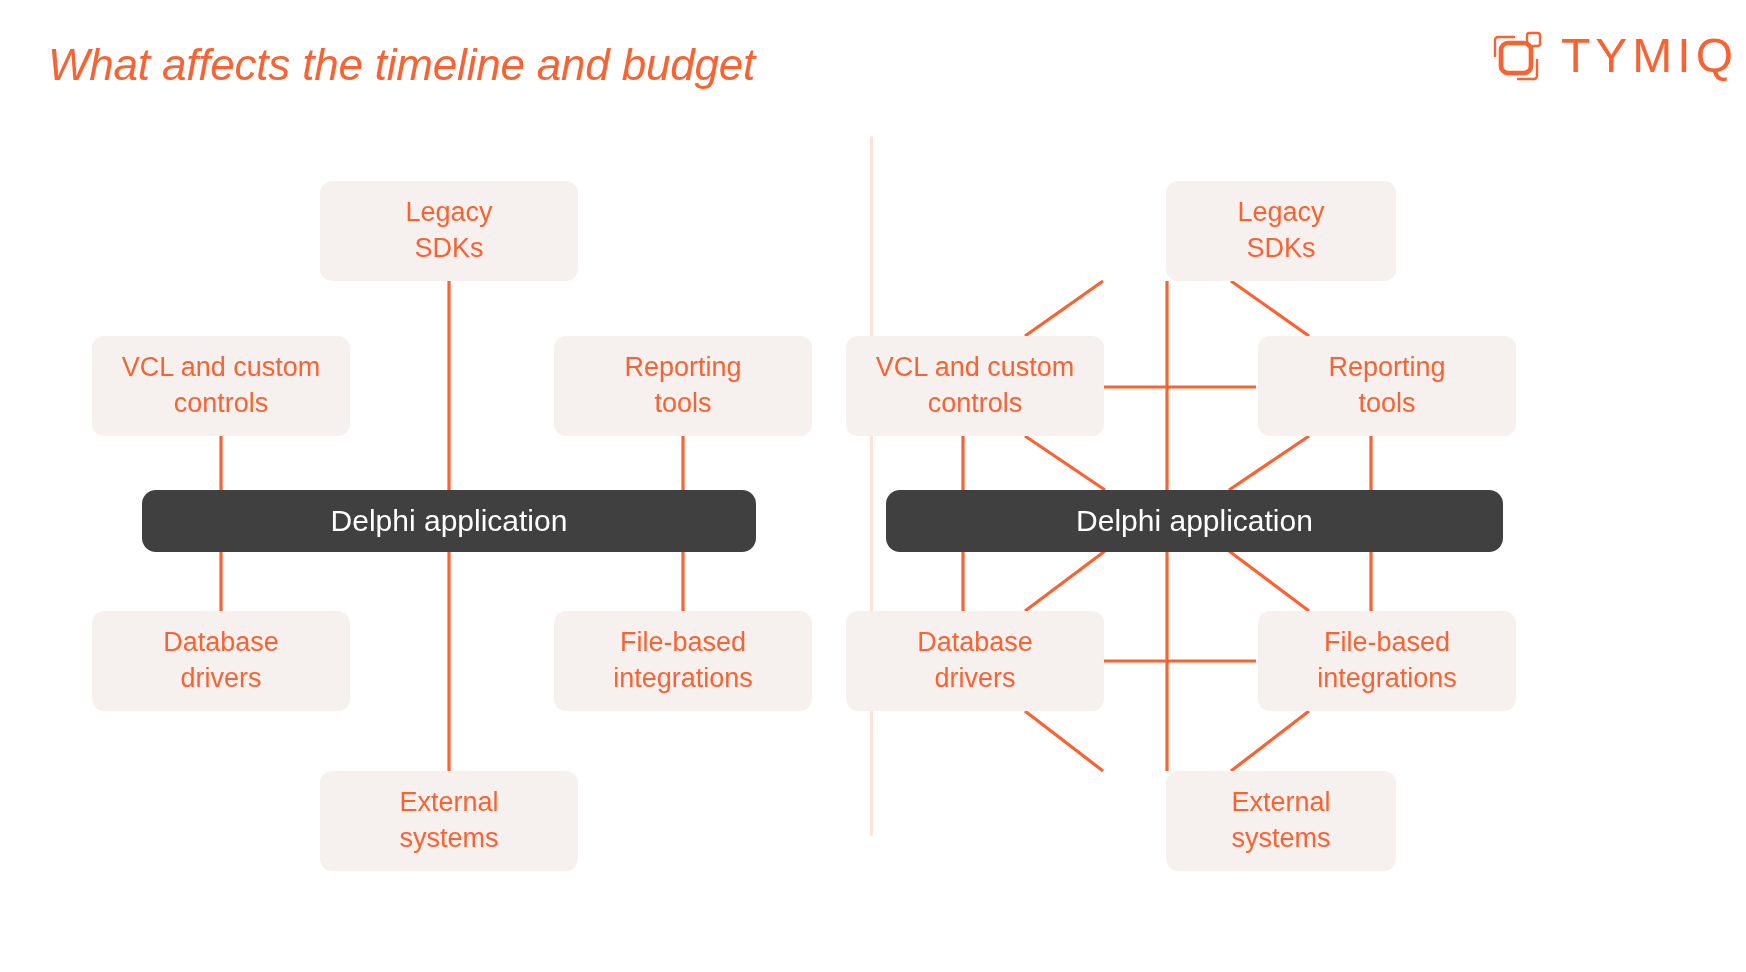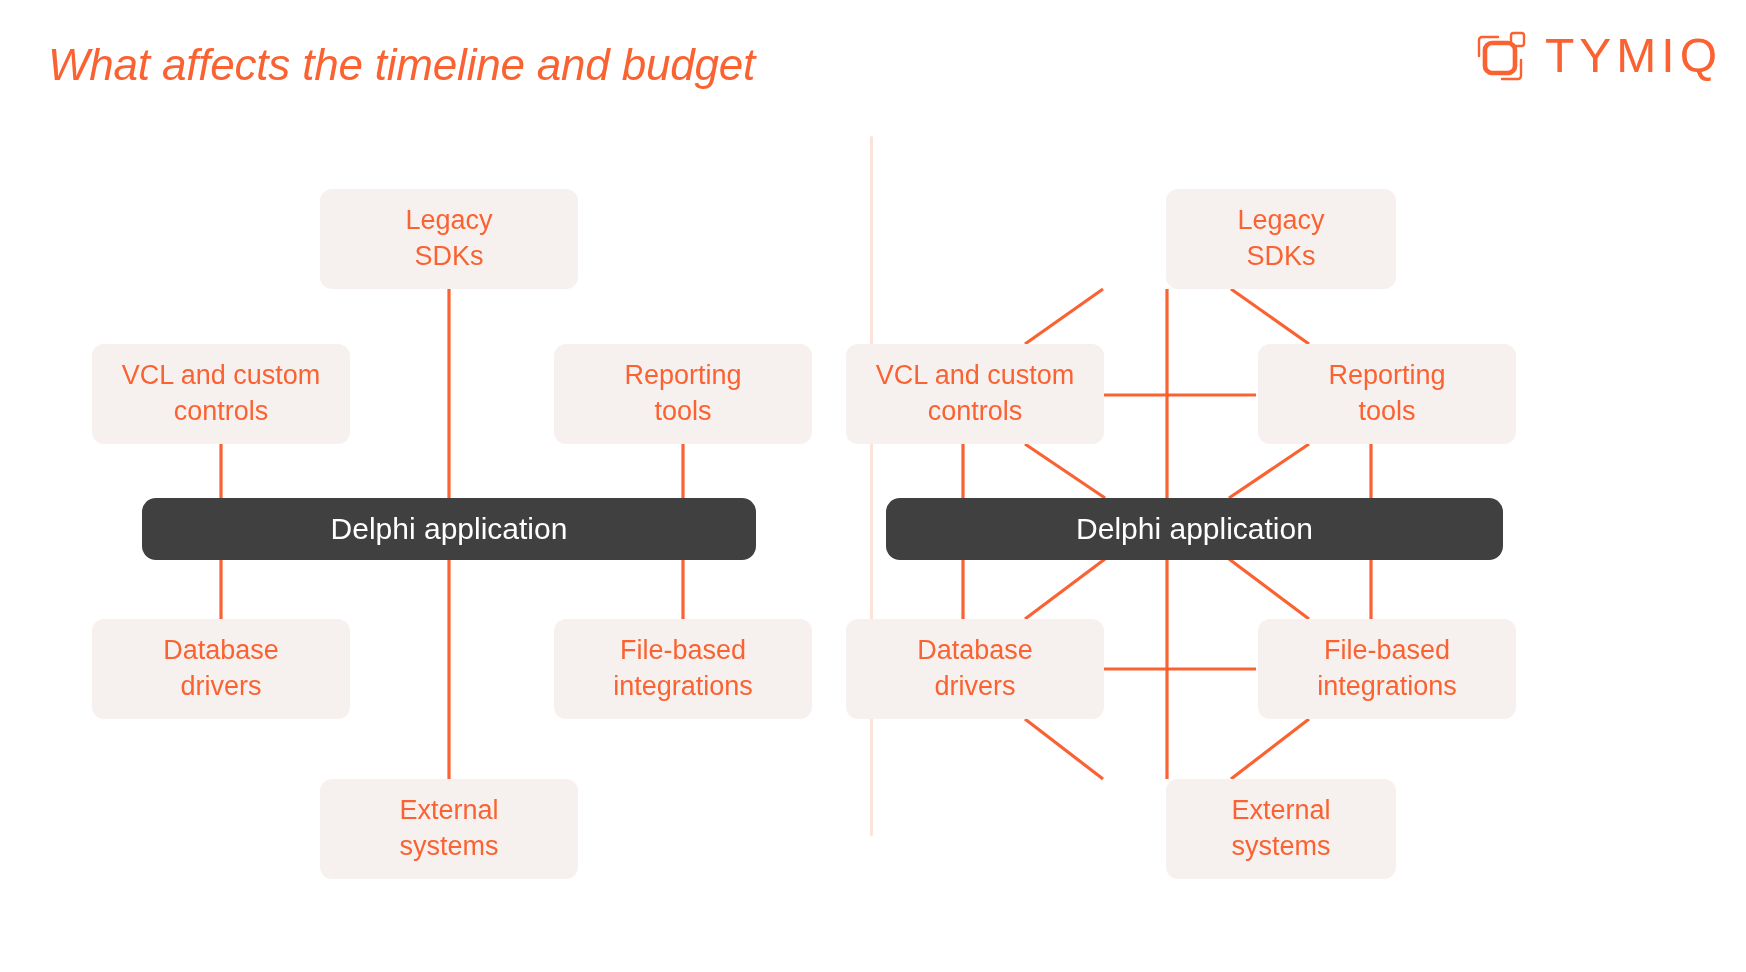--- a/index.html
+++ b/index.html
@@ -14,40 +14,40 @@
 
   
   .title{
     position:absolute;left:48px;top:40px;
     font-size:44px;font-style:italic;font-weight:400;
     color:#FA6232;
     letter-spacing:-0.2px;
     white-space:nowrap;
   }
   .logo{
-    position:absolute;right:24px;top:26px;
+    position:absolute;right:8px;top:26px;
     display:flex;align-items:center;gap:14px;
     height:64px;
   }
   .logo-mark{width:62px;height:62px;display:block;}
   .logo-word{
     font-size:48px;letter-spacing:5px;color:#FA6232;
     font-weight:400;line-height:1;
     padding-bottom:4px;
   }
 
   
   .divider{
     position:absolute;left:870px;top:136px;
     width:3px;height:700px;
     background:#FBE3DA;border-radius:2px;
   }
 
   
-  .panel{position:absolute;top:8px;width:873px;height:948px;}
+  .panel{position:absolute;top:0;width:873px;height:948px;}
   .panel.left{left:0;}
   .panel.right{left:873px;}
   .edges{position:absolute;left:0;top:0;width:873px;height:972px;}
 
   .node{
     position:absolute;
     background:#F6F1EE;
     border-radius:12px;
     color:#FA6232;
     display:flex;align-items:center;justify-content:center;

